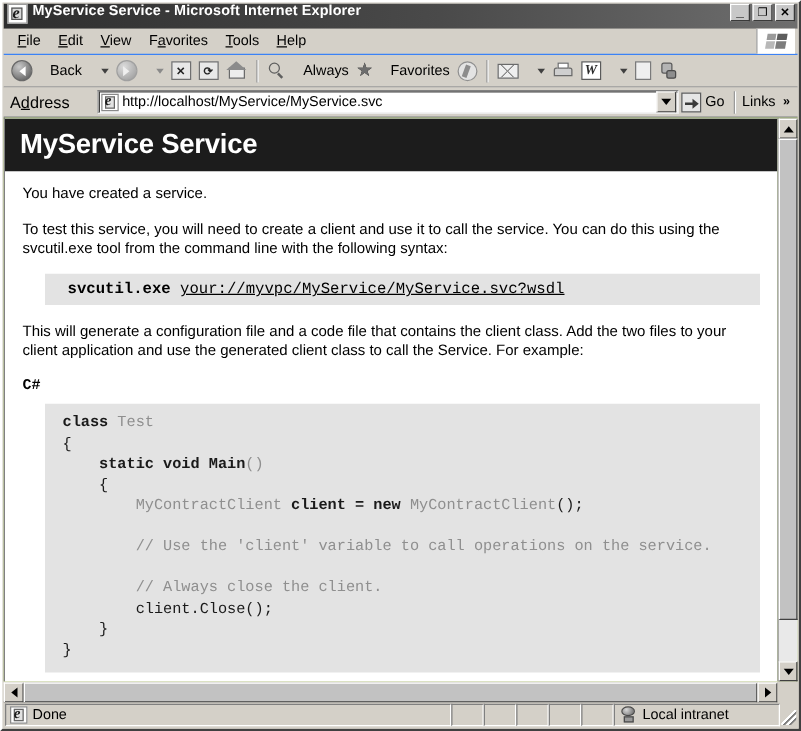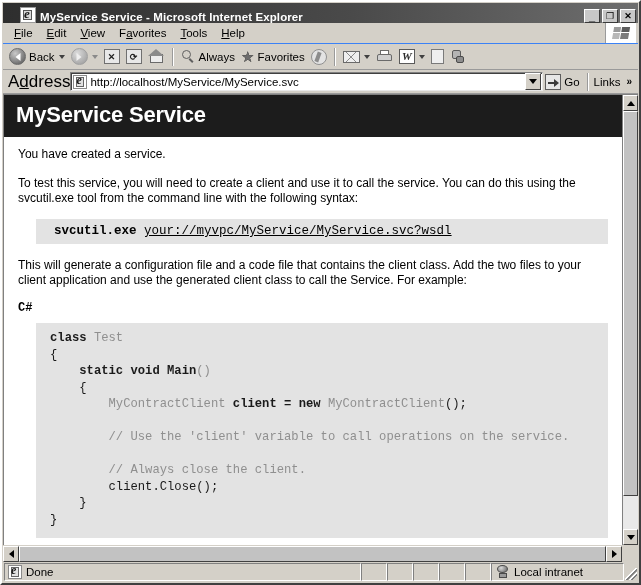--- a/index.html
+++ b/index.html
@@ -32,22 +32,22 @@
     display: flex;
     flex-direction: column;
   }
 
   
   .titlebar {
     height: 20px;
     flex: 0 0 20px;
     background: linear-gradient(to right, #2e2e2e 0%, #4a4a4a 55%, #6e6e6e 100%);
     display: flex;
-    align-items: flex-end;
-    padding: 0 2px 0 17px;
+    align-items: flex-start;
+    padding: 0 2px 0 3px;
     box-sizing: border-box;
   }
   .title-icon {
     width: 16px; height: 16px;
     flex: 0 0 16px;
     position: relative;
     background: #ffffff;
     border: 1px solid #9a9a9a;
     box-sizing: border-box;
     margin-right: 4px;
@@ -157,21 +157,21 @@
     background: #d4d0c8;
     border-bottom: 1px solid #9a9a9a;
     padding-left: 3px;
     box-sizing: border-box;
   }
   .tb-btn {
     display: flex; align-items: center;
     height: 22px;
     padding: 0 3px;
     cursor: default;
-    gap: 3px;
+    gap: 14px;
   }
   .tb-label { font-size: 11.5px; color: #000; white-space: nowrap; }
   .tb-sep { width: 1px; height: 18px; background: #9a9a9a; margin: 0 4px; border-right: 1px solid #fff; }
   .caret {
     width: 0; height: 0;
     border-left: 3px solid transparent;
     border-right: 3px solid transparent;
     border-top: 4px solid #404040;
     margin-left: 1px;
   }
@@ -310,21 +310,21 @@
   
   .addressbar {
     flex: 0 0 24px;
     display: flex;
     align-items: center;
     background: #d4d0c8;
     border-bottom: 1px solid #9a9a9a;
     padding: 0 2px 0 5px;
     box-sizing: border-box;
   }
-  .addr-label { font-size: 17px; margin-right: 0; white-space: nowrap; }
+  .addr-label { font-size: 13px; margin-right: 22px; white-space: nowrap; }
   .addr-field {
     flex: 1 1 auto;
     height: 19px;
     background: #ffffff;
     border-top: 1px solid #808080;
     border-left: 1px solid #808080;
     border-right: 1px solid #e8e8e8;
     border-bottom: 1px solid #e8e8e8;
     box-shadow: inset 1px 1px 0 #404040;
     box-sizing: border-box;

